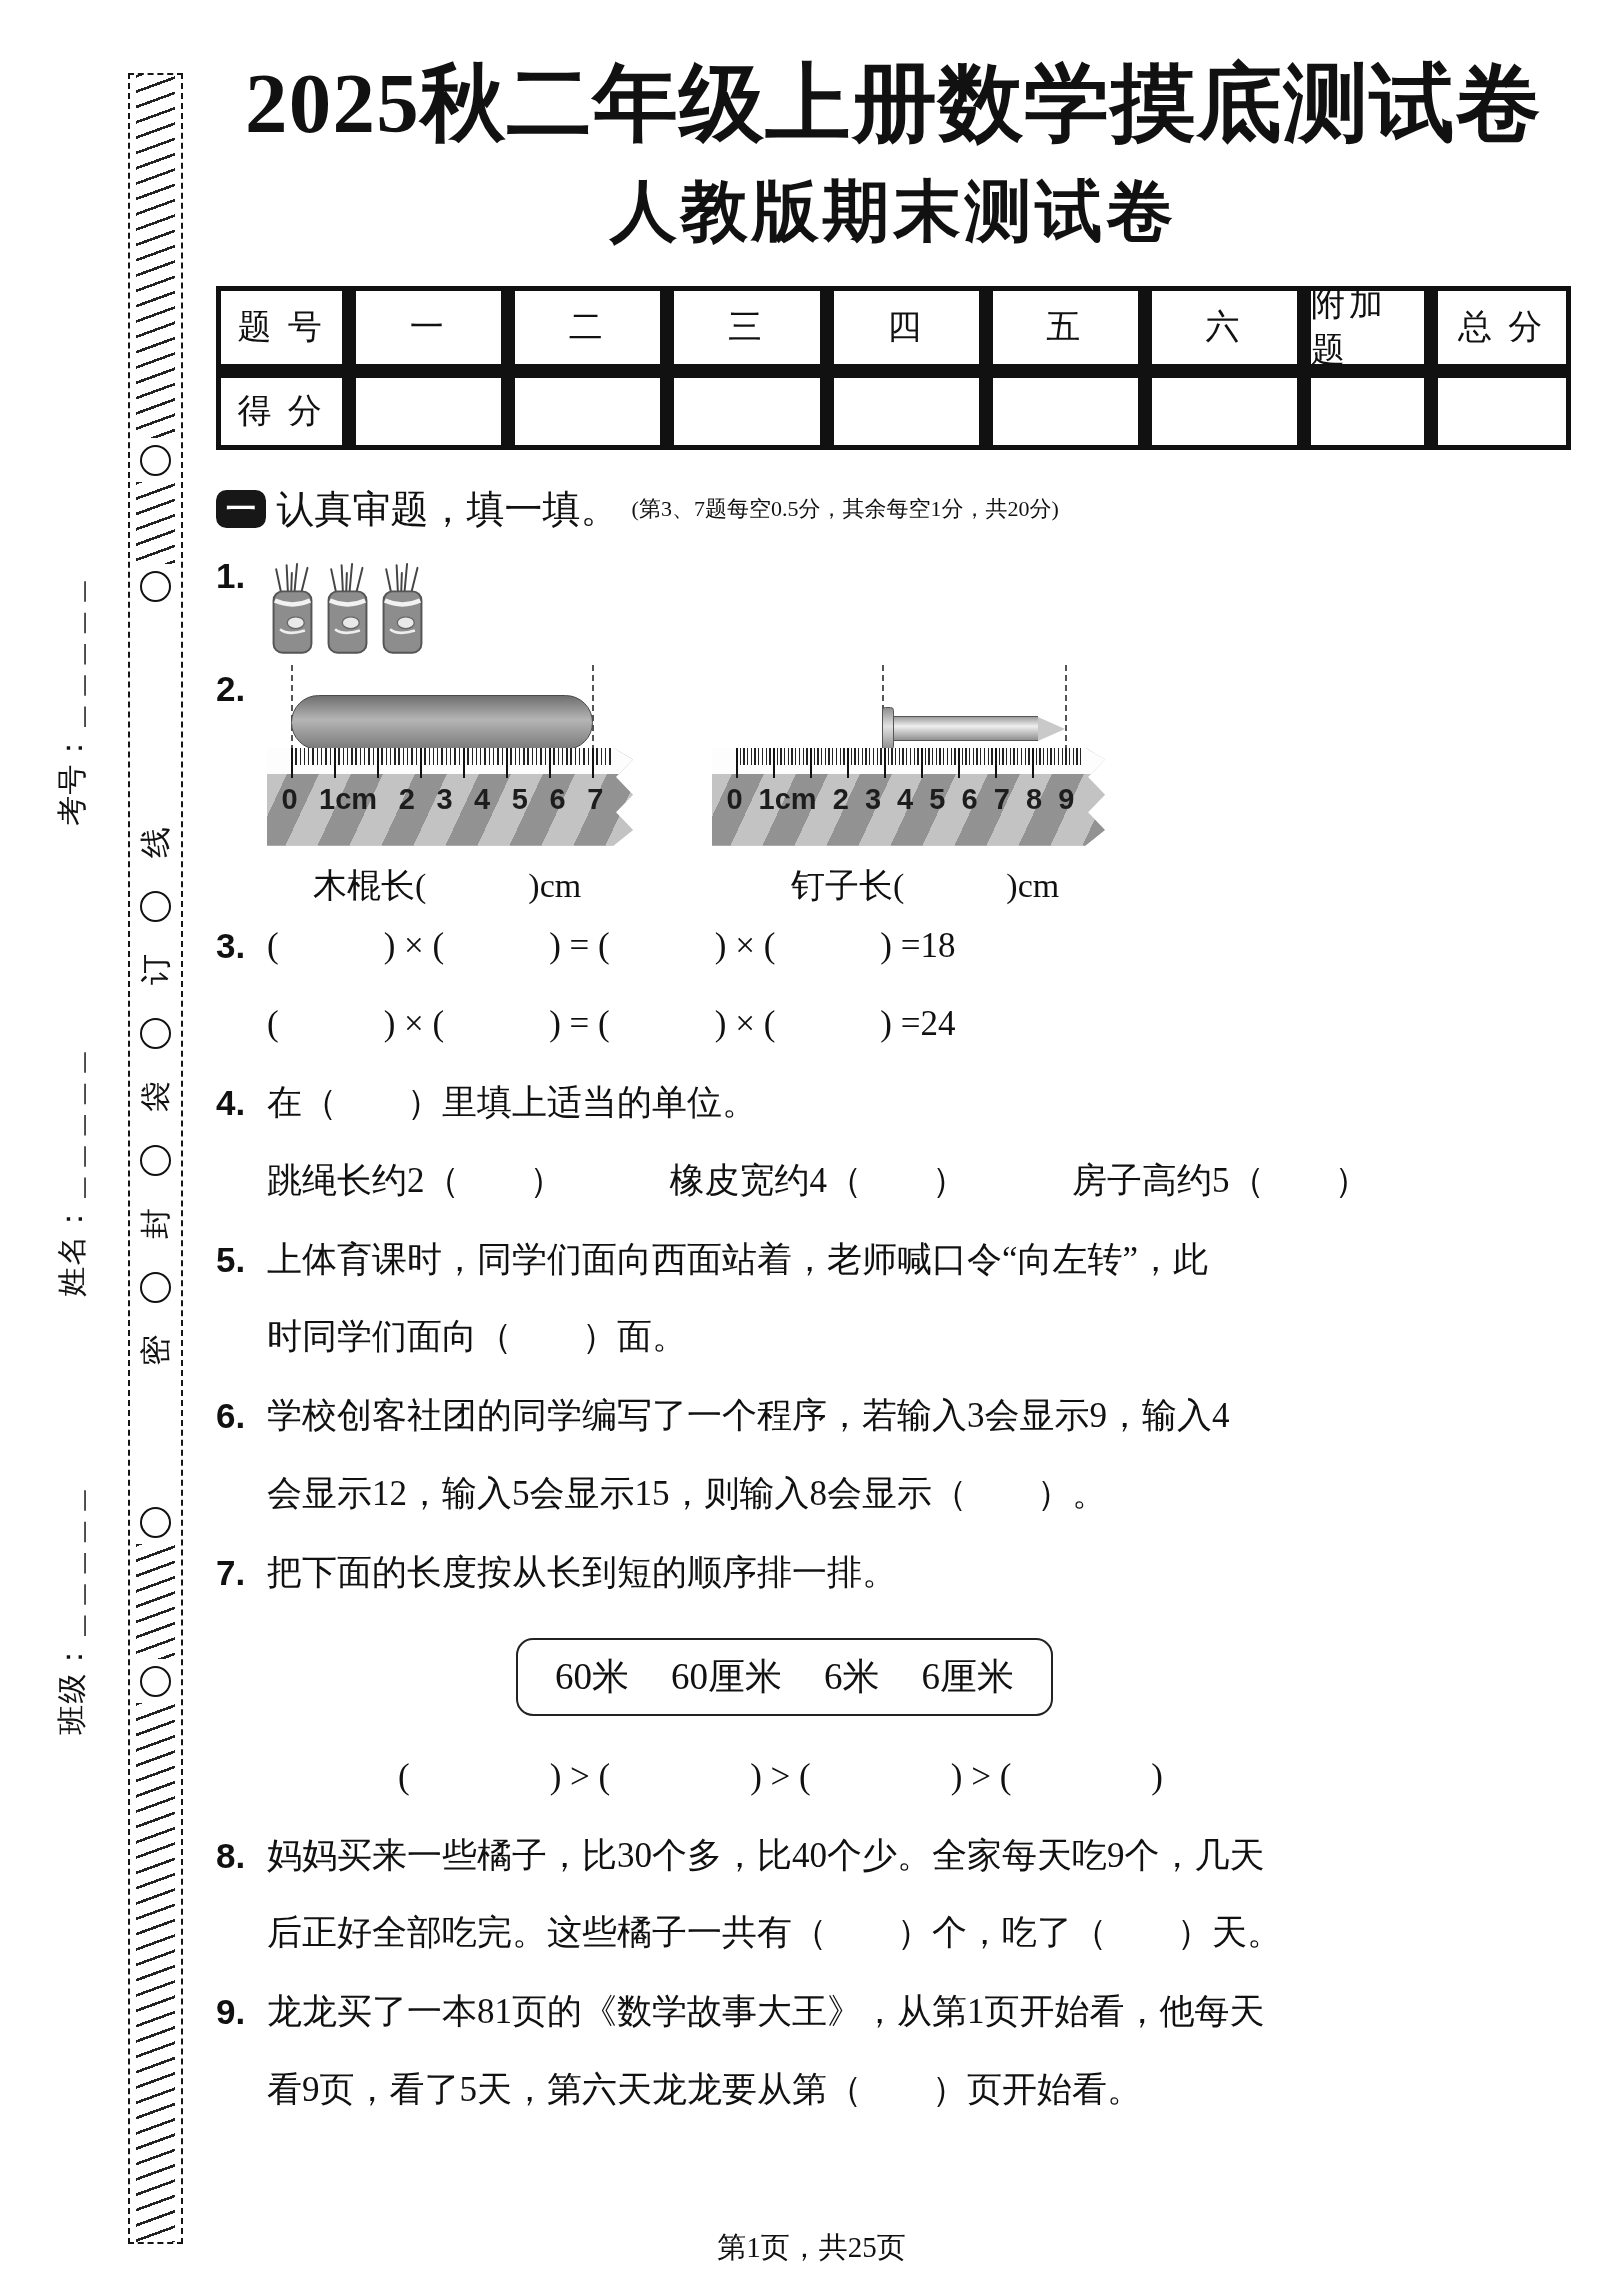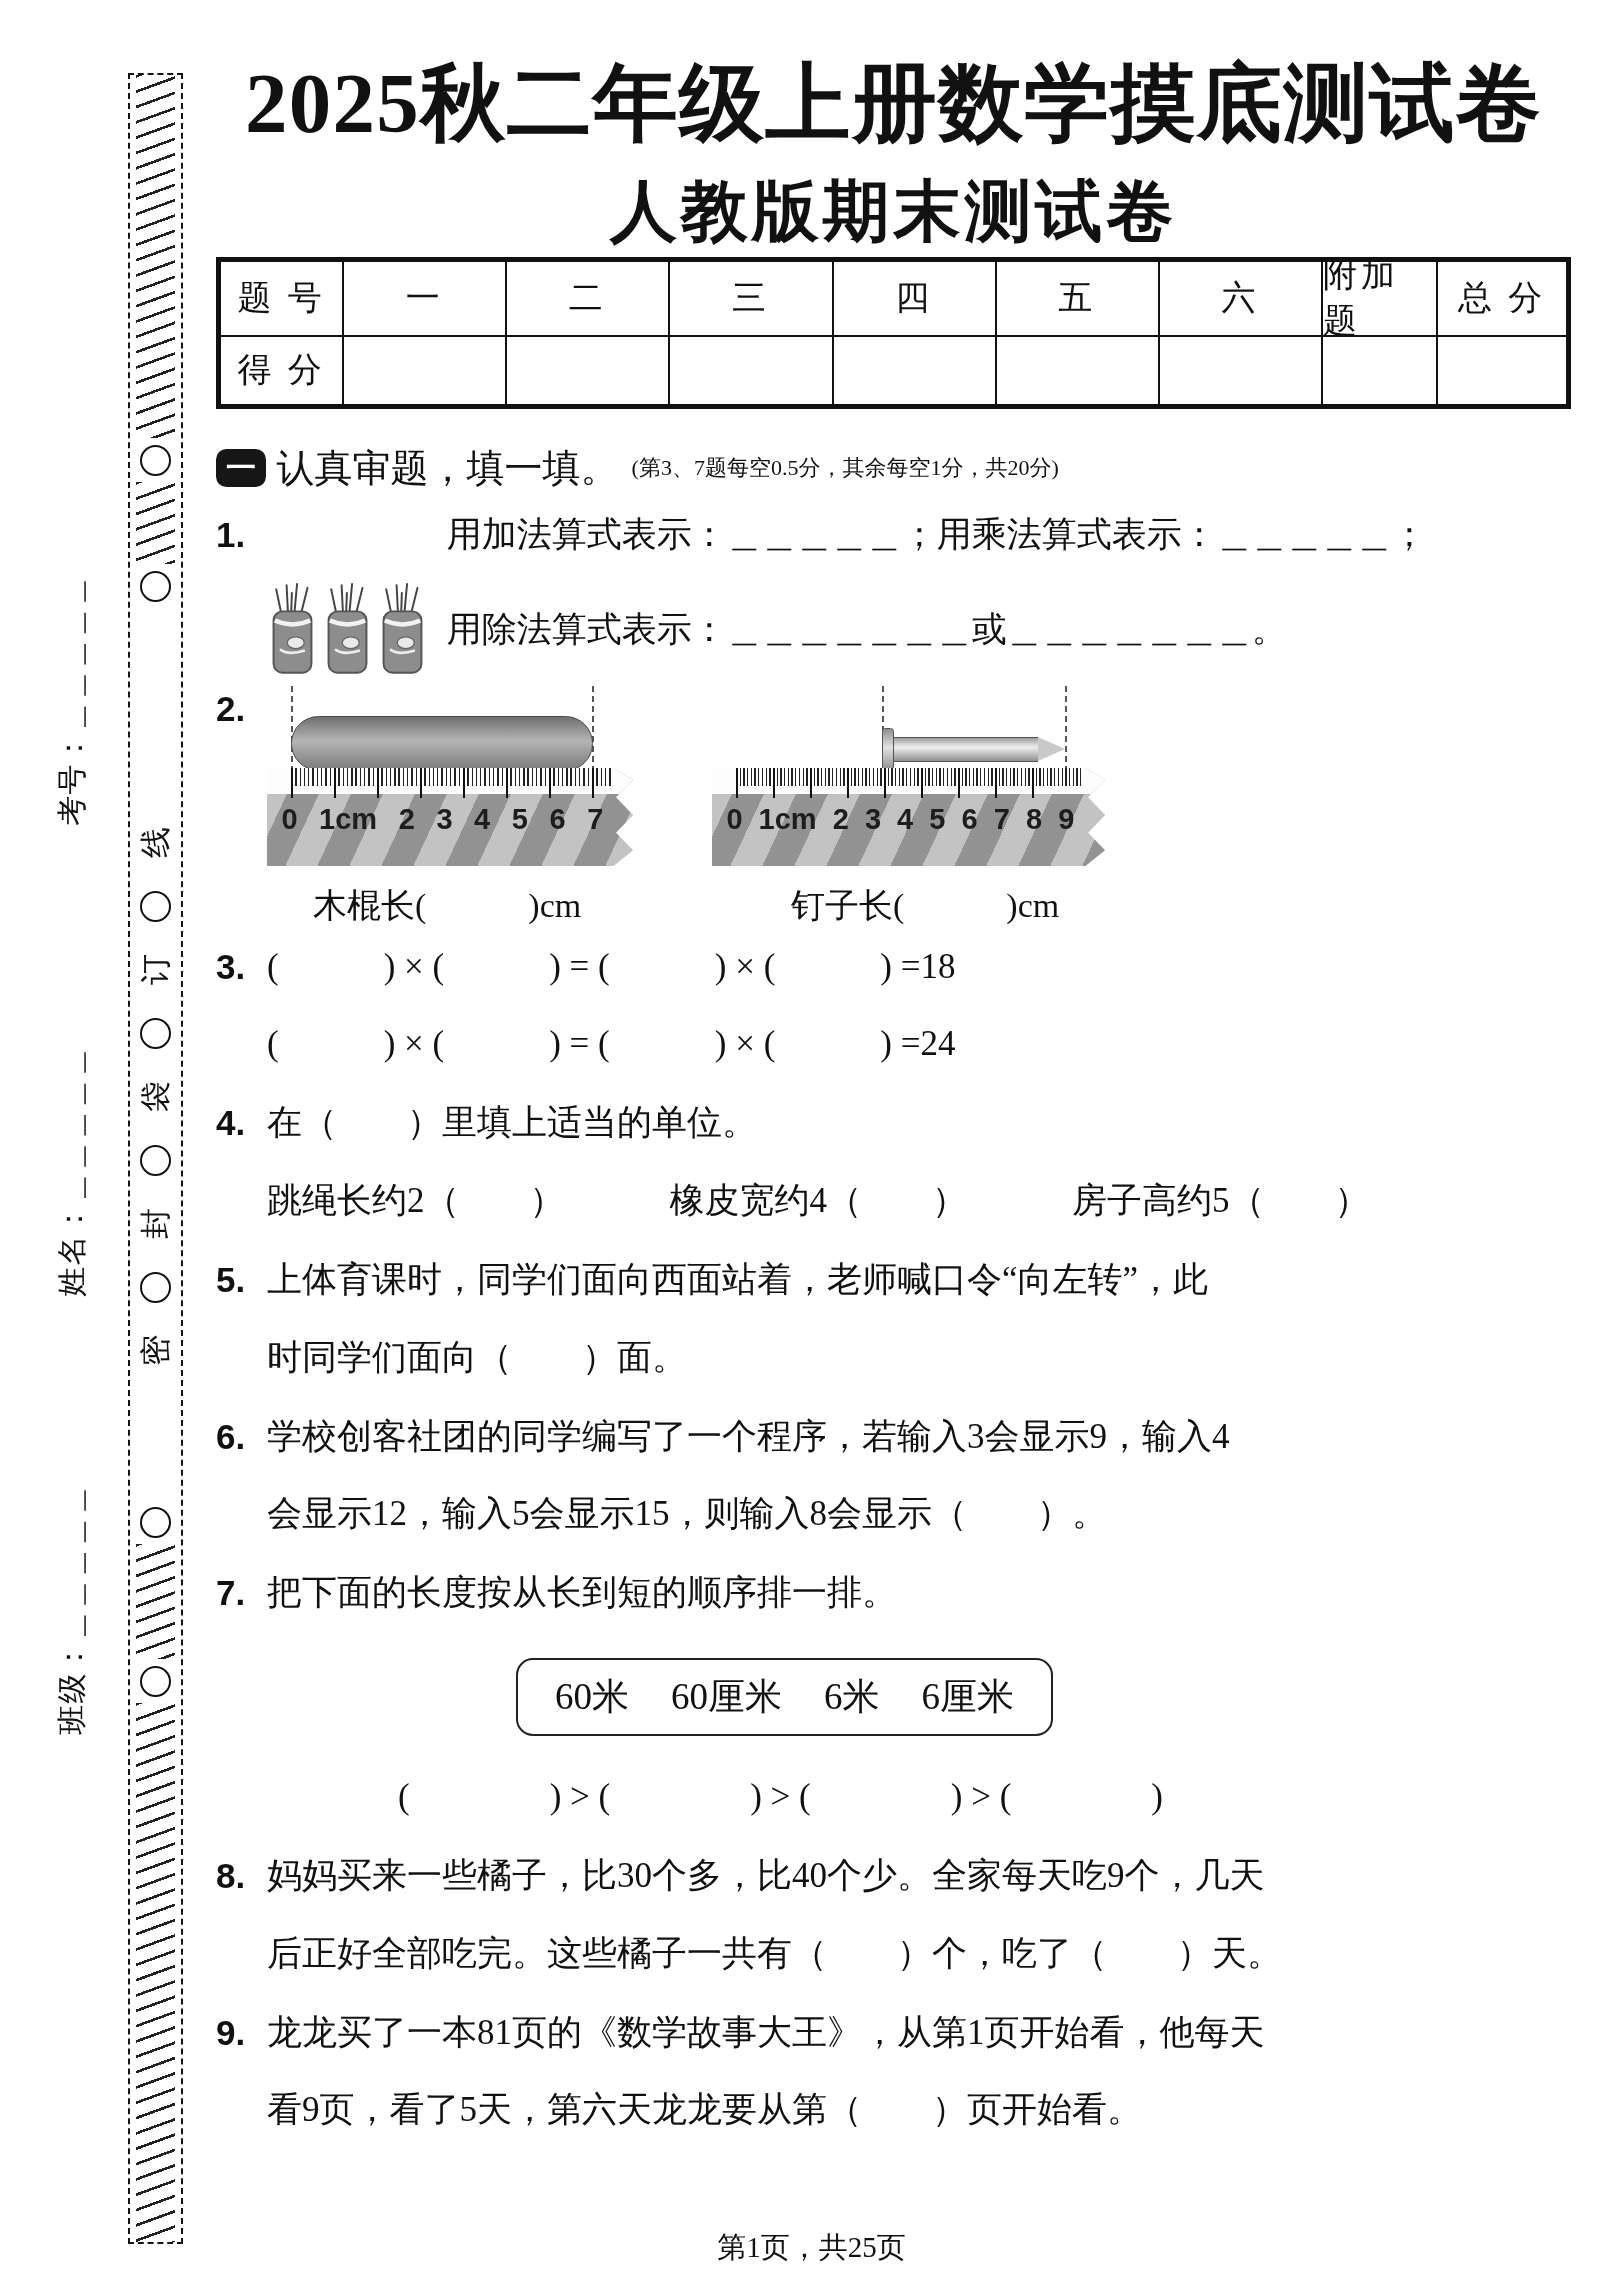--- a/index.html
+++ b/index.html
@@ -32,24 +32,24 @@
   .sl-1{left:-79px;top:681px;}
   .sl-2{left:-79px;top:1152px;}
   .sl-3{left:-79px;top:1590px;}
   
   .content{position:absolute;left:216px;top:52px;width:1355px;}
   .title{font-size:85px;font-weight:900;text-align:center;letter-spacing:1.3px;line-height:1.2;margin:0;}
   .subtitle{font-size:67px;font-weight:900;text-align:center;letter-spacing:3.9px;margin:11.8px 0 0;}
   .meta{font-size:35px;text-align:center;margin:22px 0 0;letter-spacing:1.3px;}
   
   .score-table{
-    display:grid;
+    margin-top:29px;display:grid;
     grid-template-columns:121px repeat(6,1fr) 113px 128px;
     grid-template-rows:73px 67px;
-    gap:2px;background:#111;border:5.2px solid #111;
+    gap:14px;background:#111;border:5.2px solid #111;
   }
   .cell{background:#fff;display:flex;align-items:center;justify-content:center;
         font-size:34px;letter-spacing:3.9px;}
   
   .sec-head{display:flex;align-items:center;margin:34px 0 19.6px;gap:10.5px;}
   .badge{
     flex:none;width:50px;height:38px;background:#171717;border-radius:10.5px;
     display:flex;align-items:center;justify-content:center;color:#fff;
     font-size:30px;font-weight:900;font-family:"Liberation Sans",sans-serif;
   }
@@ -196,24 +196,20 @@
               <line x1="42" y1="50" x2="46" y2="6"></line>
                 <line x1="52" y1="52" x2="62" y2="12"></line>
               <line x1="37" y1="50" x2="38" y2="20"></line>
             </g>
             <rect x="10" y="48" width="58" height="94" rx="14" fill="#8d8d8d" stroke="#555" stroke-width="3"></rect>
             <path d="M12 62 Q39 74 66 62" fill="none" stroke="#f2f2f2" stroke-width="7"></path>
             <ellipse cx="44" cy="96" rx="13" ry="9" fill="#e9e9e9" stroke="#666" stroke-width="2"></ellipse>
             <path d="M20 106 q12 10 38 2" fill="none" stroke="#eee" stroke-width="4"></path>
           </svg>
         </div>
-        <div class="q1-lines">
-            <div class="q-line">用加法算式表示：＿＿＿＿＿；用乘法算式表示：＿＿＿＿＿；</div>
-            <div class="q-line">用除法算式表示：＿＿＿＿＿＿＿或＿＿＿＿＿＿＿。</div>
-          </div>
       </div>
     </div>
 
     <div class="question">
       <div class="qno">2.</div>
       <div class="qbody">
         <div class="q2-row">
 
           <div class="rfig" style="width:366px">
             <div class="objzone">

